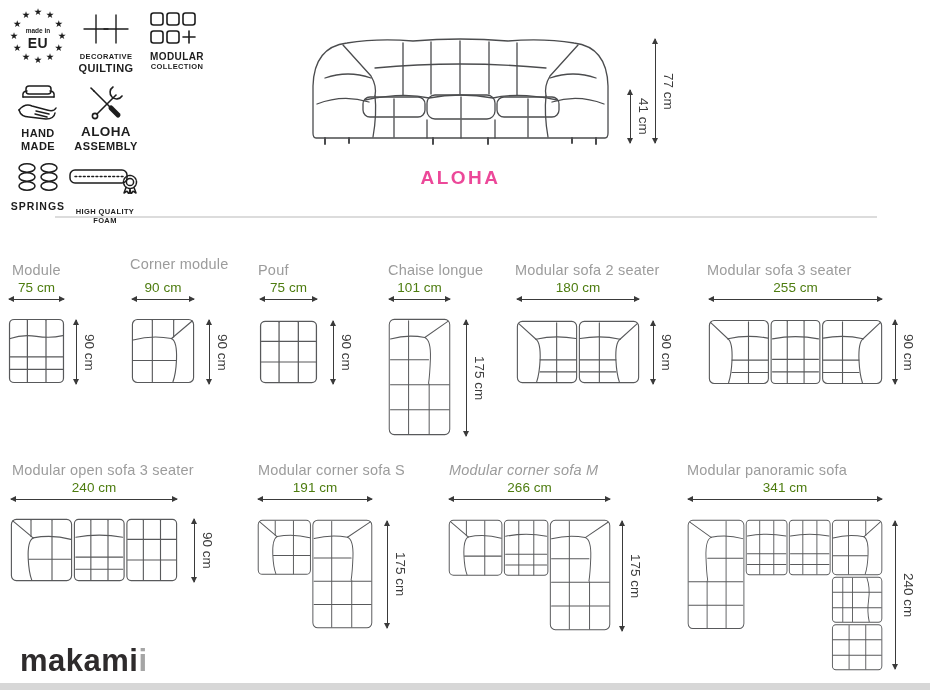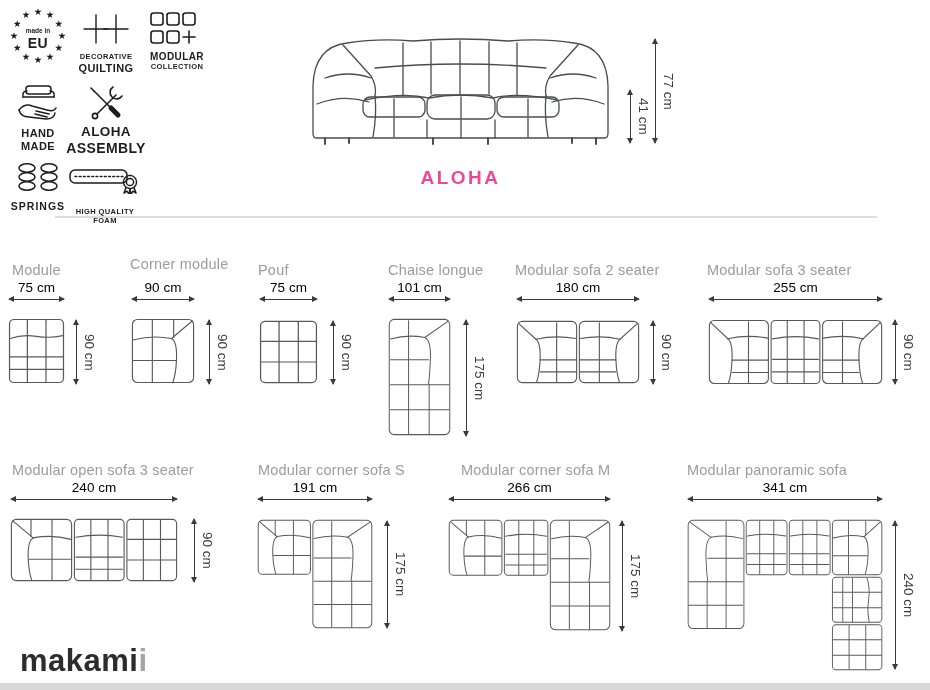--- a/index.html
+++ b/index.html
@@ -12,21 +12,21 @@
   .badge .cap{font-weight:700;letter-spacing:.4px;line-height:1.18;white-space:nowrap;}
   .icon-svg{stroke:#1d1d1d;fill:none;stroke-width:1.6;stroke-linecap:round;stroke-linejoin:round;}
   .icon-svg .fill{fill:#1d1d1d;stroke:none;}
 
   
   svg.tv{overflow:visible;stroke:#58595b;fill:none;stroke-width:1.6;stroke-linecap:round;stroke-linejoin:round;}
   svg.hero-svg{overflow:visible;stroke:#4b4c4e;fill:none;stroke-width:1.3;stroke-linecap:round;stroke-linejoin:round;}
 
   
   .dim-h{position:absolute;}
-  .dim-h .lbl{display:block;text-align:center;font-size:13.5px;font-weight:500;color:#000000;margin-bottom:4px;white-space:nowrap;}
+  .dim-h .lbl{display:block;text-align:center;font-size:13.5px;font-weight:500;color:#4d7c0f;margin-bottom:4px;white-space:nowrap;}
   .dim-h .line{display:block;position:relative;height:0;border-top:1.4px solid #3a3a3a;margin:0 1px;}
   .dim-h .line::before{content:"";position:absolute;top:-4.2px;left:-1px;border:3.4px solid transparent;border-left:none;border-right:6.5px solid #3a3a3a;}
   .dim-h .line::after{content:"";position:absolute;top:-4.2px;right:-1px;border:3.4px solid transparent;border-right:none;border-left:6.5px solid #3a3a3a;}
   .dim-v{position:absolute;display:flex;align-items:stretch;}
   .dim-v .line{display:block;position:relative;width:0;border-left:1.4px solid #3a3a3a;}
   .dim-v .line::before{content:"";position:absolute;left:-4.2px;top:-1px;border:3.4px solid transparent;border-top:none;border-bottom:6.5px solid #3a3a3a;}
   .dim-v .line::after{content:"";position:absolute;left:-4.2px;bottom:-1px;border:3.4px solid transparent;border-bottom:none;border-top:6.5px solid #3a3a3a;}
   .dim-v .lbl{writing-mode:vertical-rl;font-size:13.5px;font-weight:500;color:#3a3a3a;margin-left:5px;align-self:center;white-space:nowrap;}
 
   .mod-label{position:absolute;font-size:14.5px;font-weight:500;color:#9c9c9c;letter-spacing:.2px;white-space:nowrap;}
@@ -161,21 +161,21 @@
   <div class="badge" style="left:74px;top:84px;width:64px;">
     <svg class="icon-svg" width="38" height="36" viewBox="0 0 38 36" style="stroke-width:1.6;">
       <path d="M26,3 a6.5,6.5 0 1,0 9,9"></path>
       <line x1="29" y1="11" x2="10" y2="30"></line>
         <circle cx="8" cy="32" r="2.6"></circle>
       <line x1="7" y1="7" x2="23" y2="23"></line>
         <line x1="4" y1="4" x2="7" y2="7"></line>
       <line x1="24" y1="24" x2="31" y2="31" style="stroke-width:5;"></line>
     </svg>
     <span class="cap" style="font-size:13.5px;margin-top:4px;">ALOHA</span>
-    <span class="cap" style="font-size:14px;">ASSEMBLY</span>
+    <span class="cap" style="font-size:11px;">ASSEMBLY</span>
   </div>
 
   <div class="badge" style="left:8px;top:162px;width:60px;">
     <svg class="icon-svg" width="44" height="32" viewBox="0 0 44 32" style="stroke-width:1.5;">
       <ellipse cx="11" cy="6" rx="8" ry="4.2"></ellipse>
         <ellipse cx="11" cy="15" rx="8" ry="4.2"></ellipse>
         <ellipse cx="11" cy="24" rx="8" ry="4.2"></ellipse>
       <ellipse cx="33" cy="6" rx="8" ry="4.2"></ellipse>
         <ellipse cx="33" cy="15" rx="8" ry="4.2"></ellipse>
         <ellipse cx="33" cy="24" rx="8" ry="4.2"></ellipse>
@@ -330,21 +330,21 @@
   </div>
   <svg class="tv abs" style="left:257px;top:519px;" width="116" height="110" viewBox="0 0 191 175" preserveAspectRatio="none">
     <use href="#tv-corner" transform="translate(90,0) scale(-1,1)"></use>
       <use href="#tv-chaise" transform="translate(90,0)"></use>
   </svg>
   <div class="dim-v" style="left:387px;top:521px;height:107px;">
     <span class="line"></span>
       <span class="lbl">175 cm</span>
   </div>
 
-  <div class="mod-label" style="left:461px;top:462px;">Modular corner sofa M</div>
+  <div class="mod-label" style="left:449px;top:462px;font-style:italic;">Modular corner sofa M</div>
   <div class="dim-h" style="left:448px;top:480px;width:163px;">
     <span class="lbl">266 cm</span>
       <span class="line"></span>
   </div>
   <svg class="tv abs" style="left:448px;top:519px;" width="163" height="112" viewBox="0 0 266 175" preserveAspectRatio="none">
     <use href="#tv-corner" transform="translate(90,0) scale(-1,1)"></use>
       <use href="#tv-mid" transform="translate(90,0)"></use>
       <use href="#tv-chaise" transform="translate(165,0)"></use>
   </svg>
   <div class="dim-v" style="left:622px;top:521px;height:110px;">

